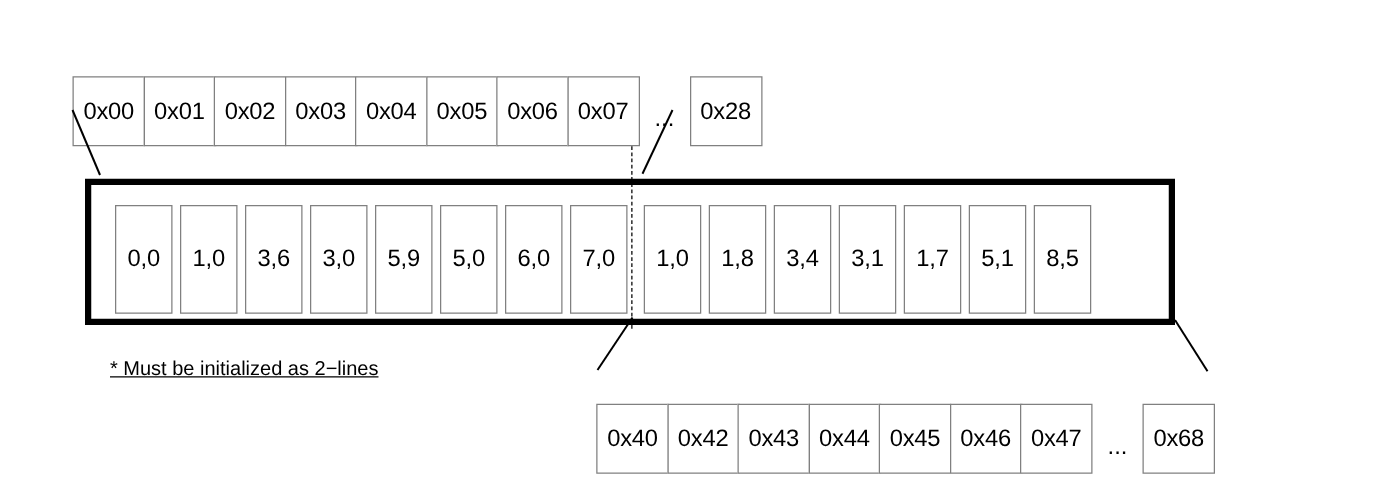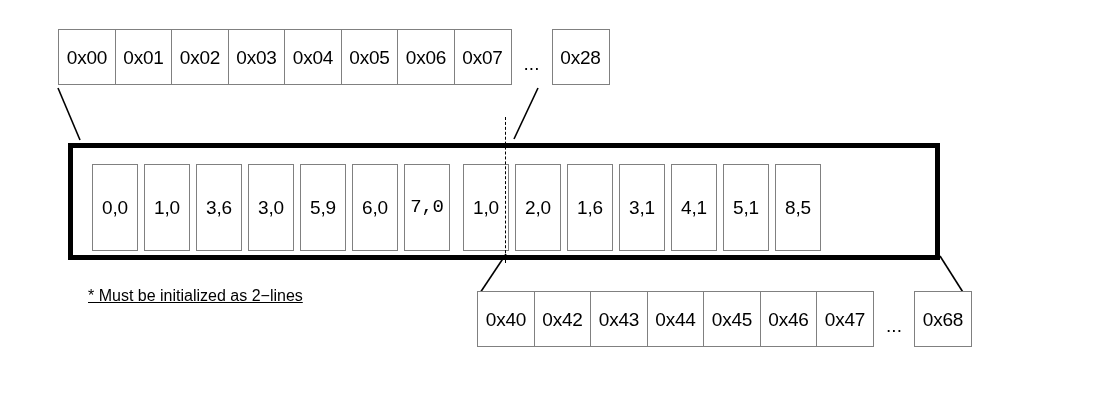--- a/index.html
+++ b/index.html
@@ -17,20 +17,21 @@
     height: 400px;
     background: #ffffff;
     overflow: hidden;
   }
 
   
   .addr-strip {
     position: absolute;
     display: flex;
     align-items: center;
+    margin-top: 32px;
   }
   .addr-cell {
     width: 58px;
     height: 56px;
     box-sizing: border-box;
     border: 1.5px solid #808080;
     background: #ffffff;
     display: flex;
     align-items: center;
     justify-content: center;
@@ -81,21 +82,21 @@
     border: 1.5px solid #808080;
     background: #ffffff;
     display: flex;
     align-items: center;
     justify-content: center;
     font-size: 19px;
     line-height: 1;
     letter-spacing: -0.2px;
   }
   
-  .mem-cell.boundary-after { margin-right: 7px; font-family: Liberation Mono, monospace; }
+  .mem-cell.boundary-after { margin-right: 7px; }
 
   
   #split-dash {
     position: absolute;
     left: 505px;
     top: 117px;
     width: 0;
     height: 146px;
     border-left: 1.5px dashed #000000;
   }
@@ -138,27 +139,28 @@
     <div class="addr-cell standalone">0x28</div>
   </div>
 
   <div id="bigbox">
     <div id="bigbox-inner">
       <div class="mem-cell">0,0</div>
       <div class="mem-cell">1,0</div>
       <div class="mem-cell">3,6</div>
       <div class="mem-cell">3,0</div>
       <div class="mem-cell">5,9</div>
+      <div class="mem-cell">5,0</div>
       <div class="mem-cell">6,0</div>
       <div class="mem-cell boundary-after">7,0</div>
       <div class="mem-cell">1,0</div>
-      <div class="mem-cell">2,0</div>
-      <div class="mem-cell">1,6</div>
+      <div class="mem-cell">1,8</div>
+      <div class="mem-cell">3,4</div>
       <div class="mem-cell">3,1</div>
-      <div class="mem-cell">4,1</div>
+      <div class="mem-cell">1,7</div>
       <div class="mem-cell">5,1</div>
       <div class="mem-cell">8,5</div>
     </div>
   </div>
 
   <div id="split-dash"></div>
 
   <svg id="leaders" viewBox="0 0 1113 400" xmlns="http://www.w3.org/2000/svg">
     <line x1="58" y1="88" x2="80" y2="140" stroke="#000000" stroke-width="1.6"></line>
     <line x1="538" y1="88" x2="514" y2="139" stroke="#000000" stroke-width="1.6"></line>

